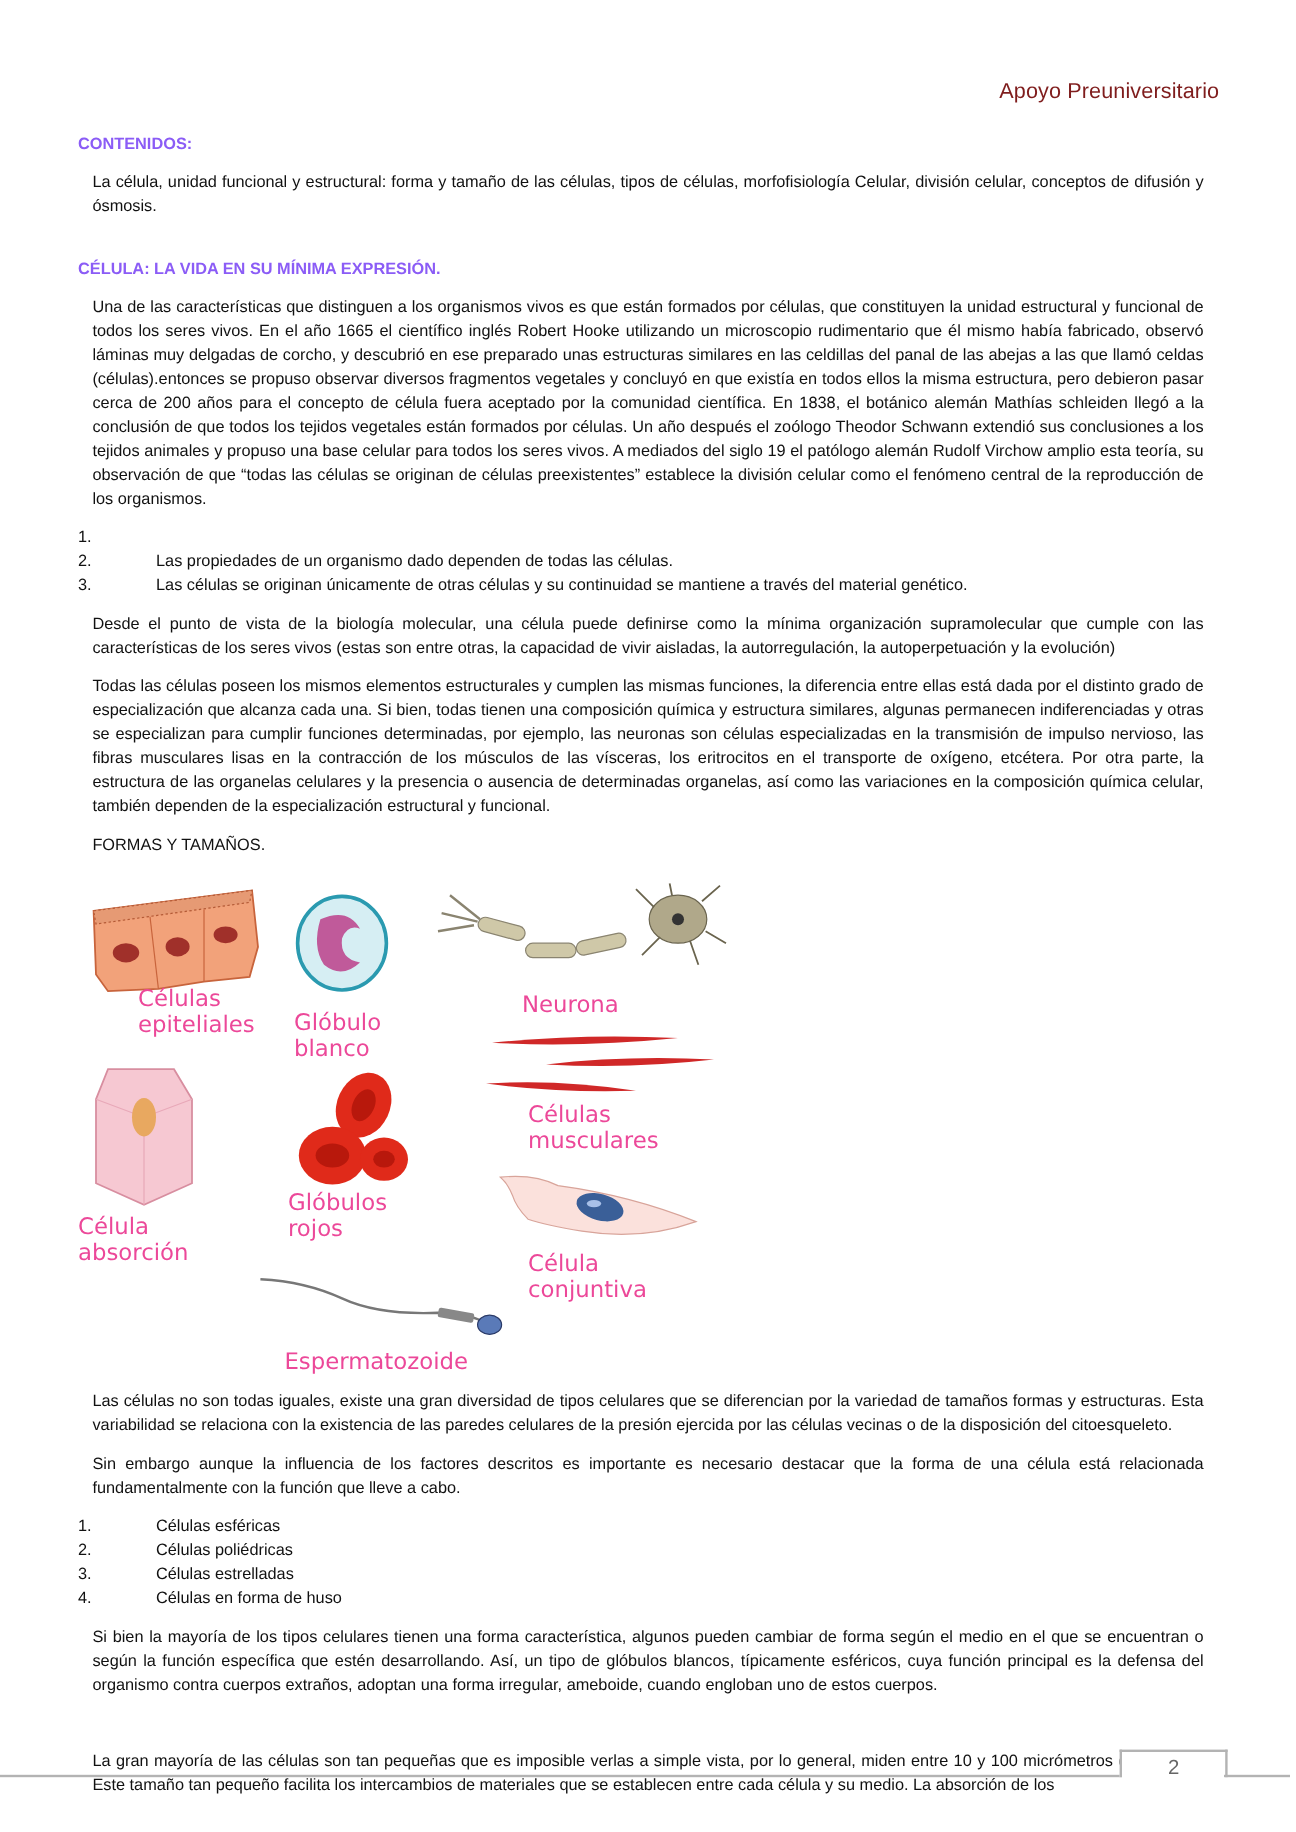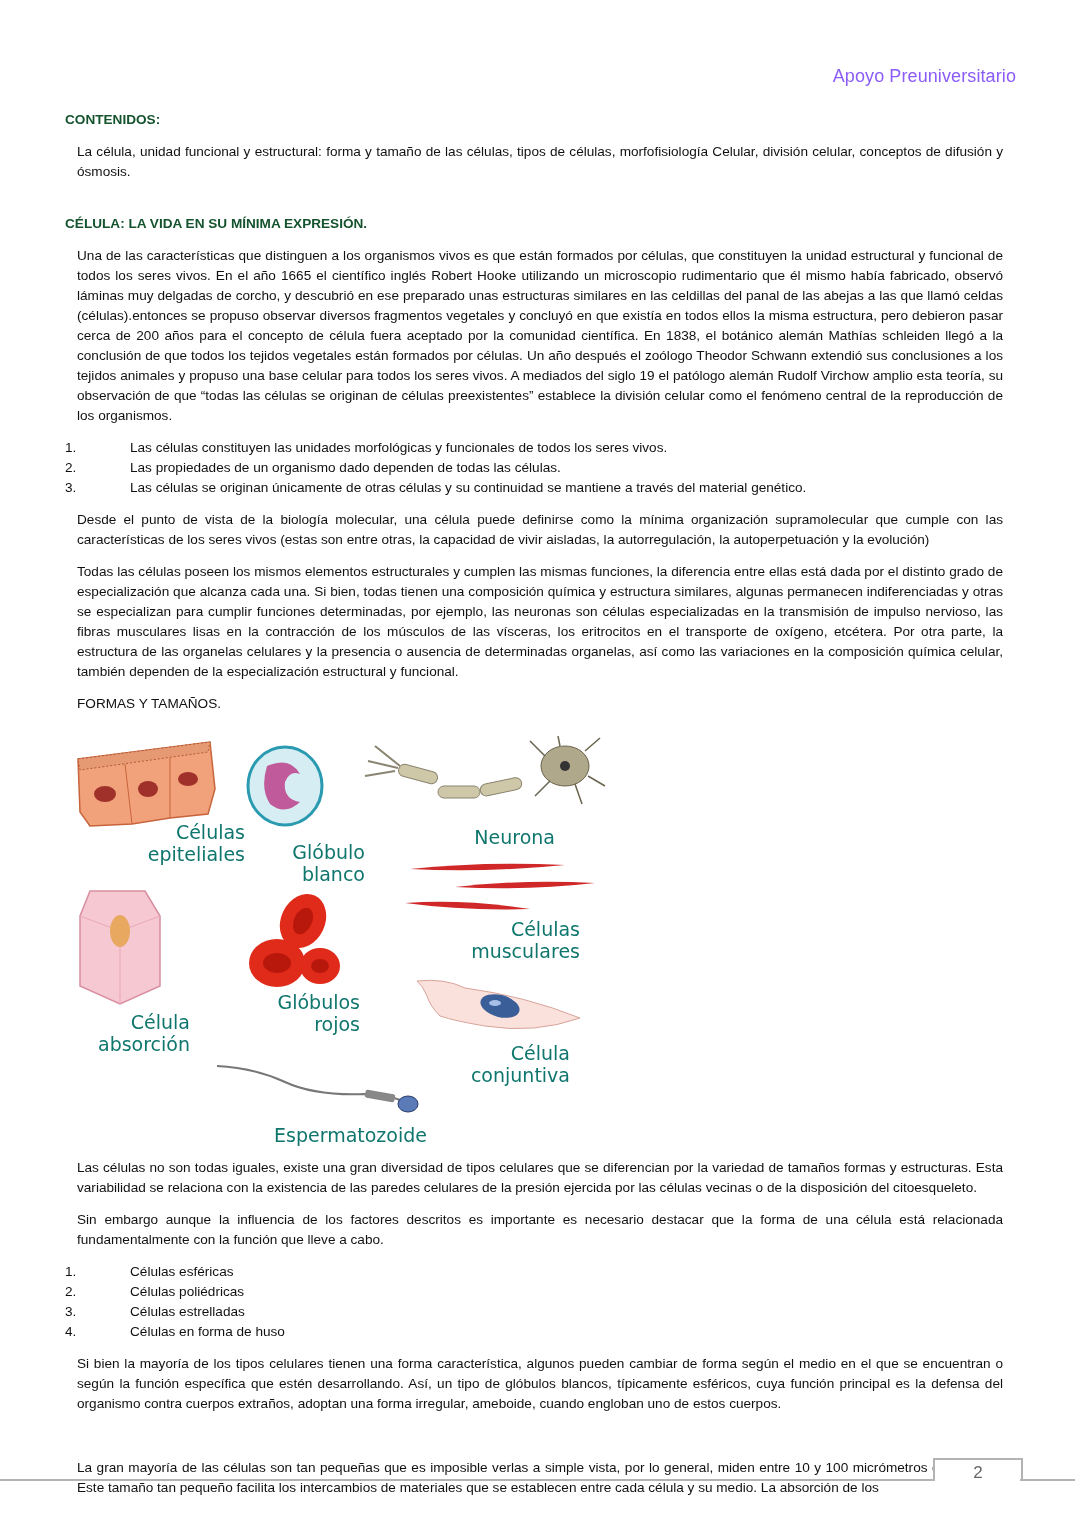--- a/index.html
+++ b/index.html
@@ -2,37 +2,37 @@
 <html><head>
 <meta charset="utf-8">
 <style>
   html, body { margin: 0; padding: 0; background: #ffffff; }
   body {
     width: 1080px; height: 1527px; position: relative; overflow: hidden;
     font-family: "Liberation Sans", sans-serif; color: #111;
   }
   .header {
     position: absolute; right: 64px; top: 66px;
-    font-size: 18px; color: #8b5cf6; letter-spacing: 0.1px;
+    font-size: 18px; color: #7f1d1d; letter-spacing: 0.1px;
   }
   .content {
     position: absolute; left: 65px; top: 110px; width: 950px;
     font-family: "Liberation Sans Narrow", "Liberation Sans", sans-serif;
     font-size: 13.6px; line-height: 20px; color: #111;
   }
   .content p { margin: 12px; text-align: justify; }
-  .heading { color: #14532d; font-size: 13.6px; line-height: 20px; margin: 0; }
+  .heading { color: #8b5cf6; font-size: 13.6px; line-height: 20px; margin: 0; }
   .spacer { height: 20px; }
   ol.numlist { list-style: none; margin: 0; padding: 0; }
   ol.numlist li { display: flex; line-height: 20px; }
   ol.numlist .num { width: 65px; flex: none; }
   .figure { position: relative; width: 560px; height: 420px; margin: 10px 0 4px 0; }
   .fig-label {
     position: absolute; font-family: "DejaVu Sans", sans-serif;
-    font-size: 19px; line-height: 22px; color: #0f766e; text-align: right;
+    font-size: 19px; line-height: 22px; color: #ec4899; text-align: left;
   }
   .fig-svg { position: absolute; }
   .footer-line-left {
     position: absolute; left: 0; top: 1479px; width: 935px; height: 2px; background: #b3b3b3;
   }
   .footer-line-right {
     position: absolute; left: 1020px; top: 1479px; width: 55px; height: 2px; background: #b3b3b3;
   }
   .page-tab {
     position: absolute; left: 933px; top: 1458px; width: 86px; height: 21px;
@@ -48,21 +48,20 @@
 <div class="content">
   <h3 class="heading">CONTENIDOS:</h3>
   <p>La célula, unidad funcional y estructural: forma y tamaño de las células, tipos de células, morfofisiología Celular, división celular, conceptos de difusión y ósmosis.</p>
   <div class="spacer"></div>
 
   <h3 class="heading">CÉLULA: LA VIDA EN SU MÍNIMA EXPRESIÓN.</h3>
   <p>Una de las características que distinguen a los organismos vivos es que están formados por células, que constituyen la unidad estructural y funcional de todos los seres vivos. En el año 1665 el científico inglés Robert Hooke utilizando un microscopio rudimentario que él mismo había fabricado, observó láminas muy delgadas de corcho, y descubrió en ese preparado unas estructuras similares en las celdillas del panal de las abejas a las que llamó celdas (células).entonces se propuso observar diversos fragmentos vegetales y concluyó en que existía en todos ellos la misma estructura, pero debieron pasar cerca de 200 años para el concepto de célula fuera aceptado por la comunidad científica. En 1838, el botánico alemán Mathías schleiden llegó a la conclusión de que todos los tejidos vegetales están formados por células. Un año después el zoólogo Theodor Schwann extendió sus conclusiones a los tejidos animales y propuso una base celular para todos los seres vivos. A mediados del siglo 19 el patólogo alemán Rudolf Virchow amplio esta teoría, su observación de que “todas las células se originan de células preexistentes” establece la división celular como el fenómeno central de la reproducción de los organismos.</p>
   <ol class="numlist">
     <li>
         <span class="num">1.</span>
-        <span>Las células constituyen las unidades morfológicas y funcionales de todos los seres vivos.</span>
       </li>
     <li>
         <span class="num">2.</span>
         <span>Las propiedades de un organismo dado dependen de todas las células.</span>
       </li>
     <li>
         <span class="num">3.</span>
         <span>Las células se originan únicamente de otras células y su continuidad se mantiene a través del material genético.</span>
       </li>
   </ol>

